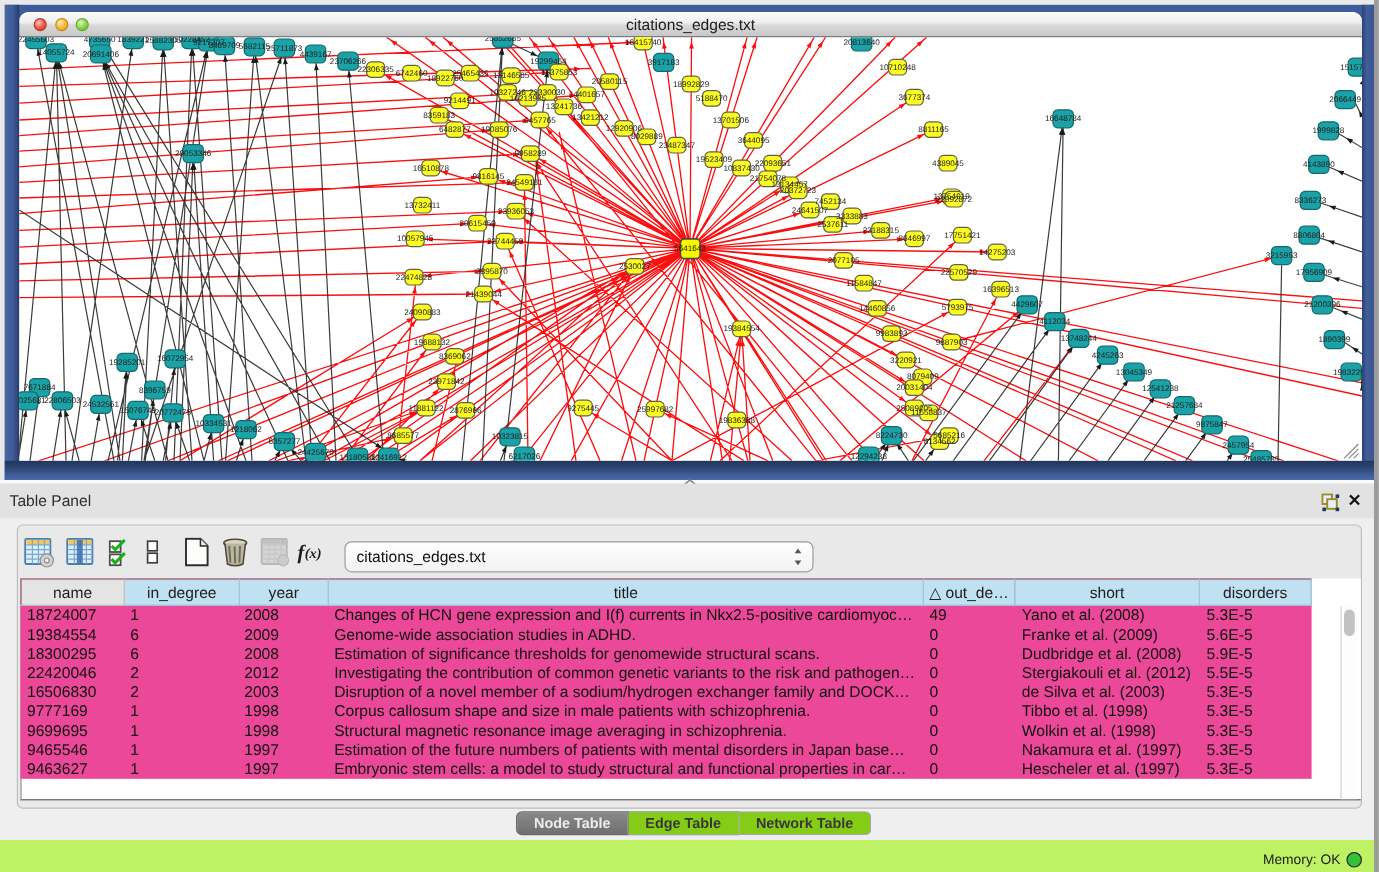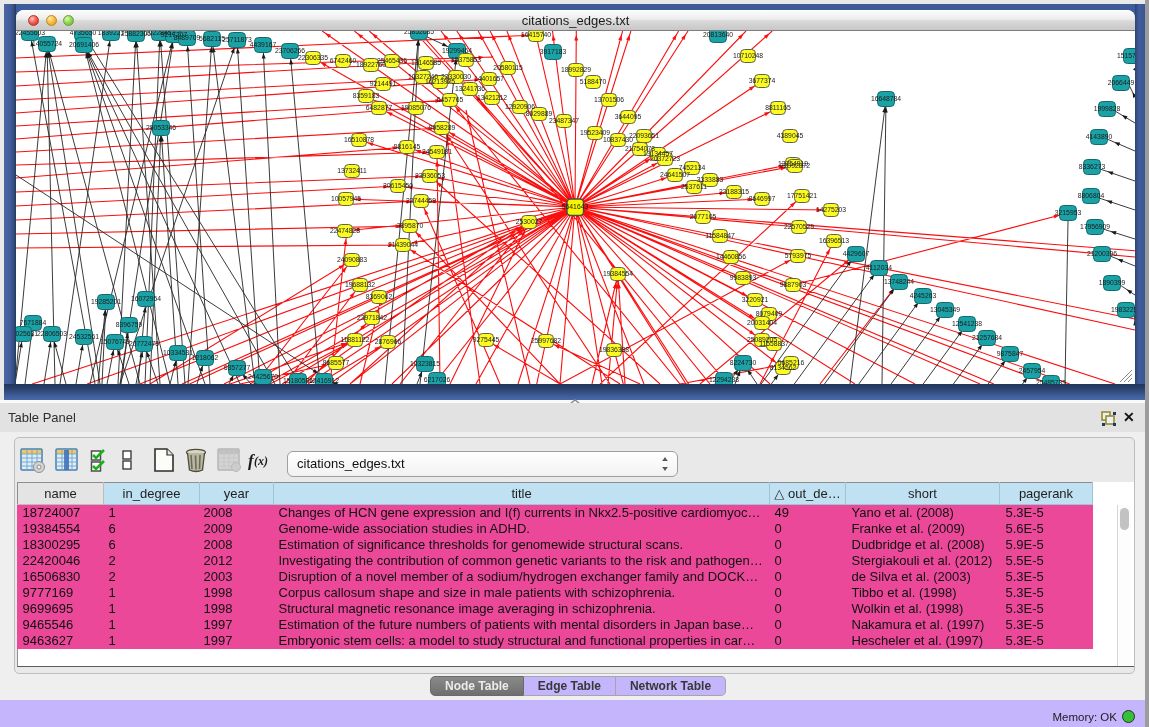--- a/index.html
+++ b/index.html
@@ -38,24 +38,24 @@
 #tbl .c3 { padding-left:4px;margin-top:15px; }
 #tbl .c4 { padding-left:5px; }
 #tbl .c5 { padding-left:5px; }
 #tbl .c6 { padding-left:6px; }
 #tbl .c7 { padding-left:6px; }
 #tblwrap { position:absolute; left:17px; top:482px; width:1117px; height:185px; background:#fff;
   border-bottom:1px solid #5a5a5a; border-left:1px solid #8e8e8e; }
 #sbar { position:absolute; left:1117px; top:505px; width:14px; height:161px; background:#fdfdfd; border-left:1px solid #d5d5d5; }
 #sbar .thumb { position:absolute; left:2px; top:3px; width:9px; height:22px; border-radius:5px; background:#c2c2c2; }
 #tabs { position:absolute; left:430px; top:676px; height:36px; font-size:12px; font-weight:bold; }
-#tabs span { float:left; height:20px; line-height:19px; padding:0 14px; background:#c4b5fd; border:1px solid #a6a6a6; border-left:none; color:#383838; }
+#tabs span { float:left; height:20px; line-height:19px; padding:0 14px; background:#84cc16; border:1px solid #a6a6a6; border-left:none; color:#383838; }
 #tabs span.sel { background:linear-gradient(180deg,#8a8a8a,#6f6f6f); color:#ececec; border:1px solid #6a6a6a; border-radius:5px 0 0 5px; }
 #tabs span.last { border-radius:0 5px 5px 0; }
-#status { position:absolute; left:0; top:700px; width:1149px; height:27px; background:#c4b5fd; }
+#status { position:absolute; left:0; top:700px; width:1149px; height:27px; background:#bef264; }
 #status .t { position:absolute; right:32px; top:11px; font-size:11.5px; color:#1c1c1c; }
 #status .dot { position:absolute; right:14px; top:10px; width:13px; height:13px; border-radius:50%; background:#35c135; border:1.5px solid #2b2b2b; }
 #redge { position:absolute; right:0; top:0; width:4px; height:727px; background:#9c9c9c; }
 #closex { position:absolute; left:1123px; top:6px; font-size:14px; font-weight:bold; color:#111; }
 </style></head>
 <body>
 <div id="desk">
     <div class="l"></div>
     <div class="r"></div>
     <div class="b"></div>
@@ -630,21 +630,21 @@
       <col style="width:93px">
     </colgroup>
  <thead>
       <tr>
         <th class="first">name</th>
         <th>in_degree</th>
         <th>year</th>
         <th>title</th>
         <th>△ out_de…</th>
         <th>short</th>
-        <th>pagerank</th>
+        <th>disorders</th>
       </tr>
     </thead>
  <tbody>
 <tr>
         <td class="c1">18724007</td>
         <td class="c2">1</td>
         <td class="c3">2008</td>
         <td class="c4">Changes of HCN gene expression and I(f) currents in Nkx2.5-positive cardiomyoc…</td>
         <td class="c5">49</td>
         <td class="c6">Yano et al. (2008)</td>

